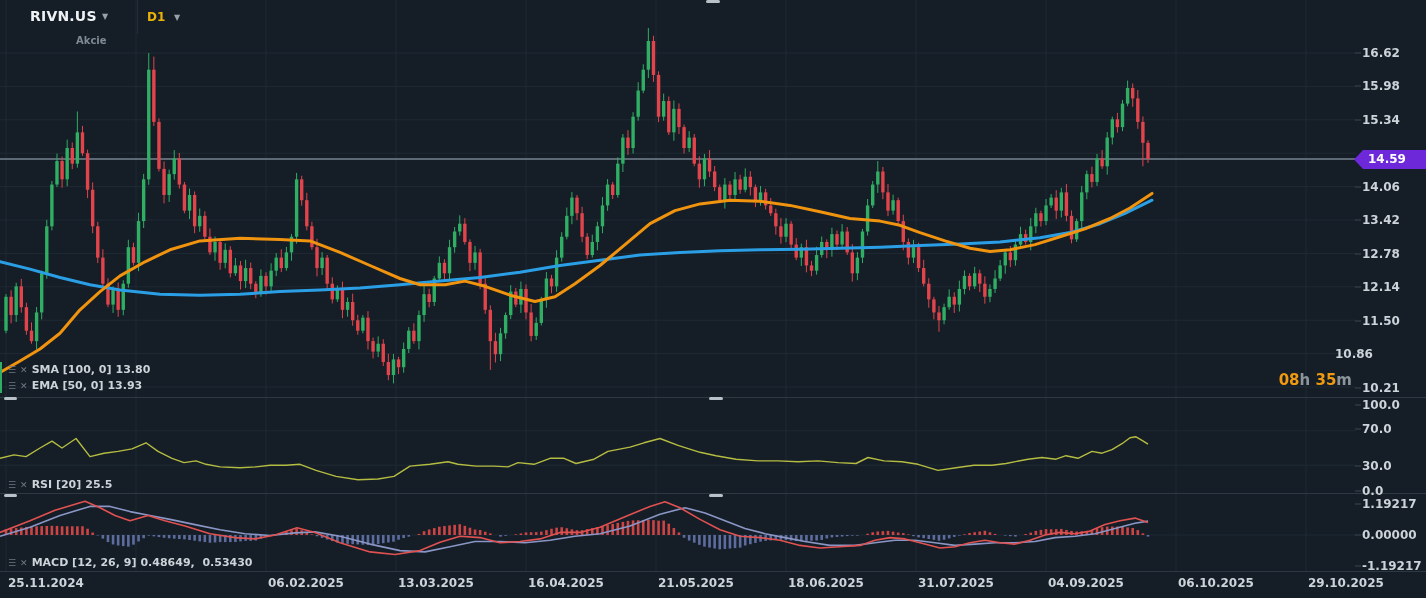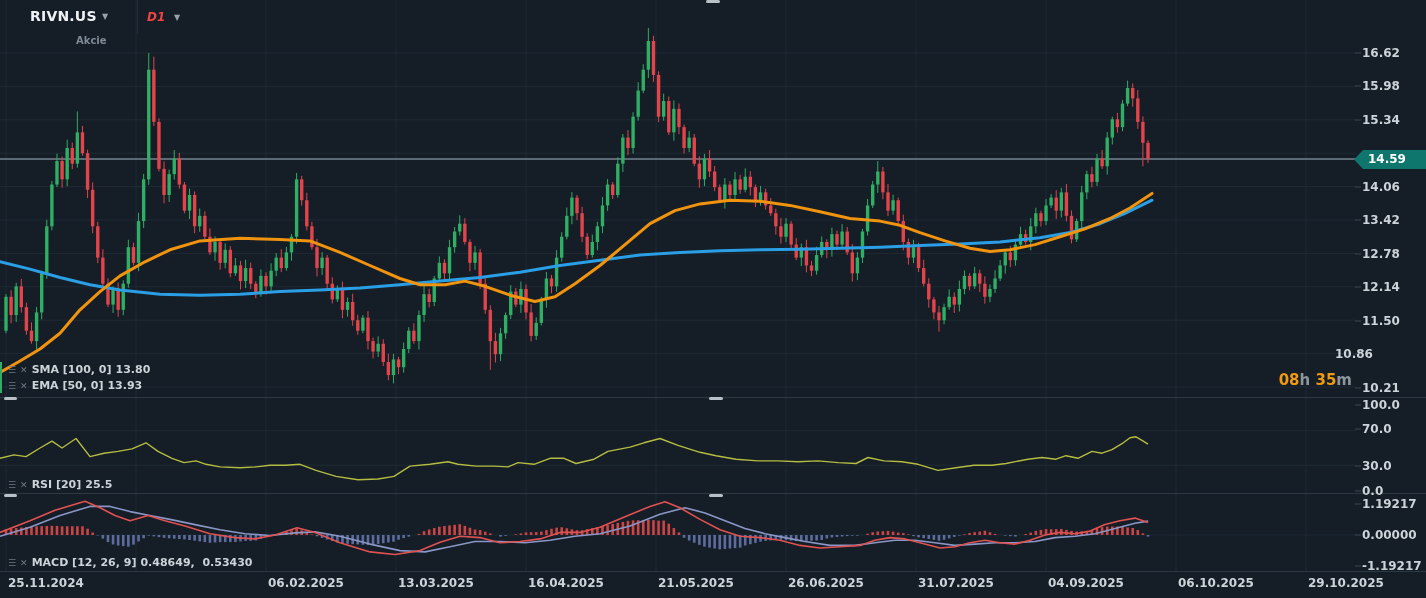--- a/index.html
+++ b/index.html
@@ -4,28 +4,28 @@
 <style>
   html,body{margin:0;padding:0;background:#151d26;}
   body{width:1426px;height:598px;position:relative;overflow:hidden;
        font-family:"DejaVu Sans","Liberation Sans",sans-serif;
        -webkit-font-smoothing:antialiased;}
   #chart-svg{position:absolute;left:0;top:0;}
   .abs{position:absolute;}
   .hdr-symbol{font-size:14px;font-weight:700;color:#eef2f4;letter-spacing:.2px;}
   .hdr-type{font-size:10px;font-weight:700;color:#7e8a95;margin-top:23px;}
   .caret{font-size:8px;color:#96a1ab;}
-  .hdr-tf{font-size:12px;font-weight:700;color:#ef4444;font-style:italic;}
+  .hdr-tf{font-size:12px;font-weight:700;color:#eab308;}
   .ind-row{position:absolute;display:flex;align-items:center;gap:4px;height:15px;}
   .ind-ico{font-size:9px;color:#6f7a85;line-height:10px;cursor:pointer;}
   .ind-text{font-size:11px;font-weight:700;color:#ccd3d9;white-space:pre;}
   .ax-label{position:absolute;left:1362px;font-size:12px;font-weight:700;color:#ccd3d9;line-height:16px;}
   .dt-label{position:absolute;top:576px;font-size:12px;font-weight:700;color:#ccd3d9;}
   #price-badge{position:absolute;left:1354px;top:150px;width:72px;height:19px;
-     background:#0f766e;color:#ffffff;font-size:12px;font-weight:700;
+     background:#6d28d9;color:#ffffff;font-size:12px;font-weight:700;
      line-height:19px;padding-left:14px;box-sizing:border-box;
      clip-path:polygon(0 50%,9px 0,100% 0,100% 100%,9px 100%);}
   #countdown{position:absolute;top:371px;left:1180px;width:172px;text-align:right;
      font-size:15px;font-weight:700;}
   .cd-num{color:#ef9a10;} .cd-unit{color:#8d959c;}
   .handle{position:absolute;height:3px;background:#b9c1c8;border-radius:2px;}
   .vdiv{position:absolute;width:1px;background:#222d38;}
   .accent{position:absolute;width:2px;background:#2fae64;}
 </style>
 </head>
@@ -810,21 +810,21 @@
     <div class="ax-label" style="left: 1362px; top: 527px;">0.00000</div>
     <div class="ax-label" style="left: 1362px; top: 558px;">-1.19217</div>
   </div>
 <div id="date-axis">
     <div class="dt-label" style="left: 8px;">25.11.2024</div>
     <div class="dt-label" style="left: 138px; margin-top: 44px;">31.12.2024</div>
     <div class="dt-label" style="left: 268px;">06.02.2025</div>
     <div class="dt-label" style="left: 398px;">13.03.2025</div>
     <div class="dt-label" style="left: 528px;">16.04.2025</div>
     <div class="dt-label" style="left: 658px;">21.05.2025</div>
-    <div class="dt-label" style="left: 788px;">26.06.2025</div>
+    <div class="dt-label" style="left: 788px;">18.06.2025</div>
     <div class="dt-label" style="left: 918px;">31.07.2025</div>
     <div class="dt-label" style="left: 1048px;">04.09.2025</div>
     <div class="dt-label" style="left: 1178px;">06.10.2025</div>
     <div class="dt-label" style="left: 1308px;">29.10.2025</div>
   </div>
 
 <div id="price-badge">14.59</div>
 
 <div id="countdown">
   <span class="cd-num">08</span><span class="cd-unit">h</span>

